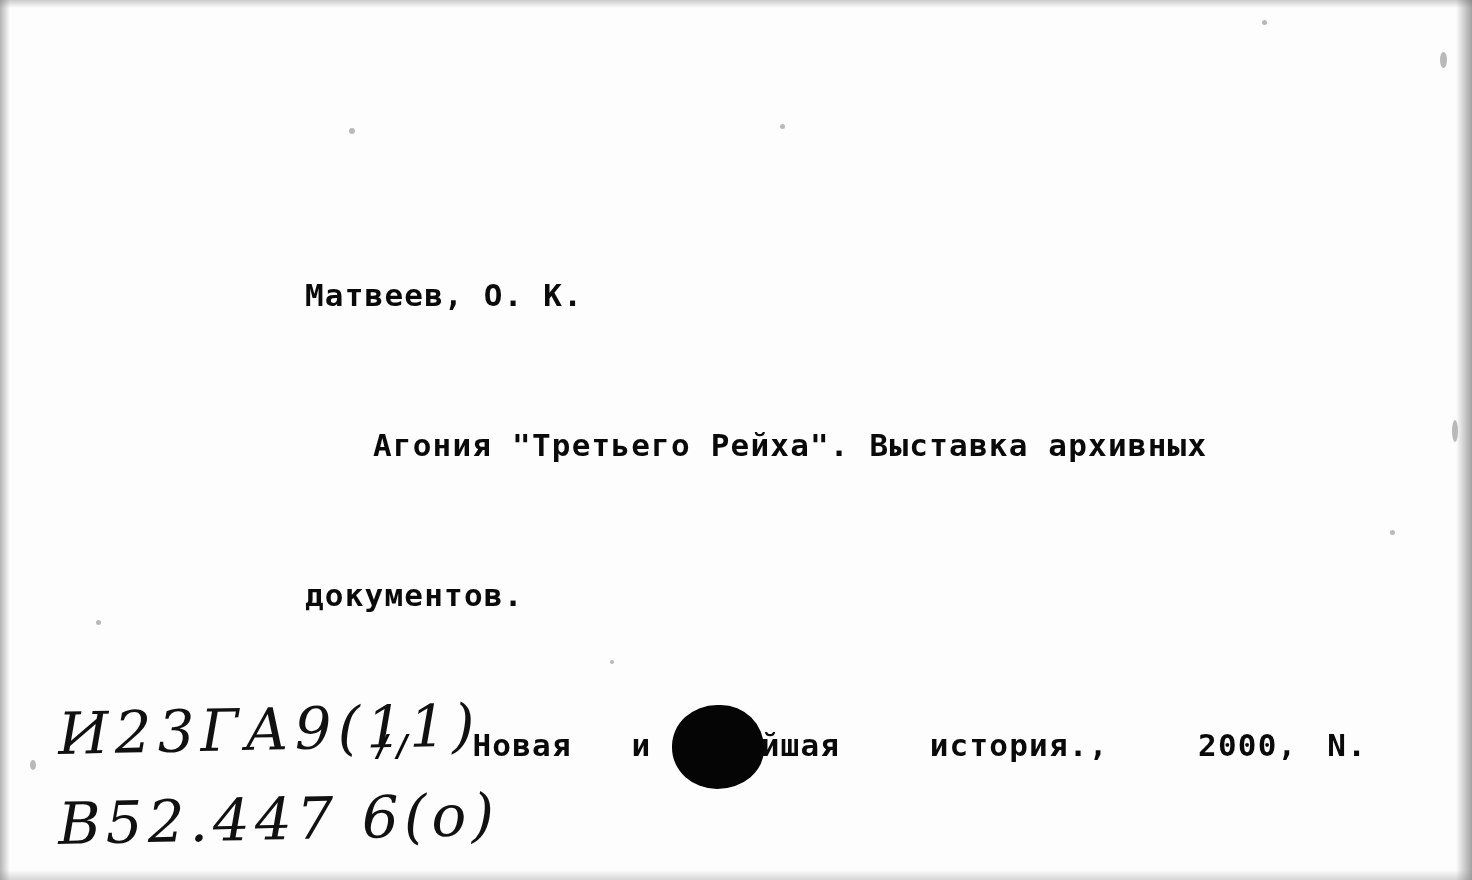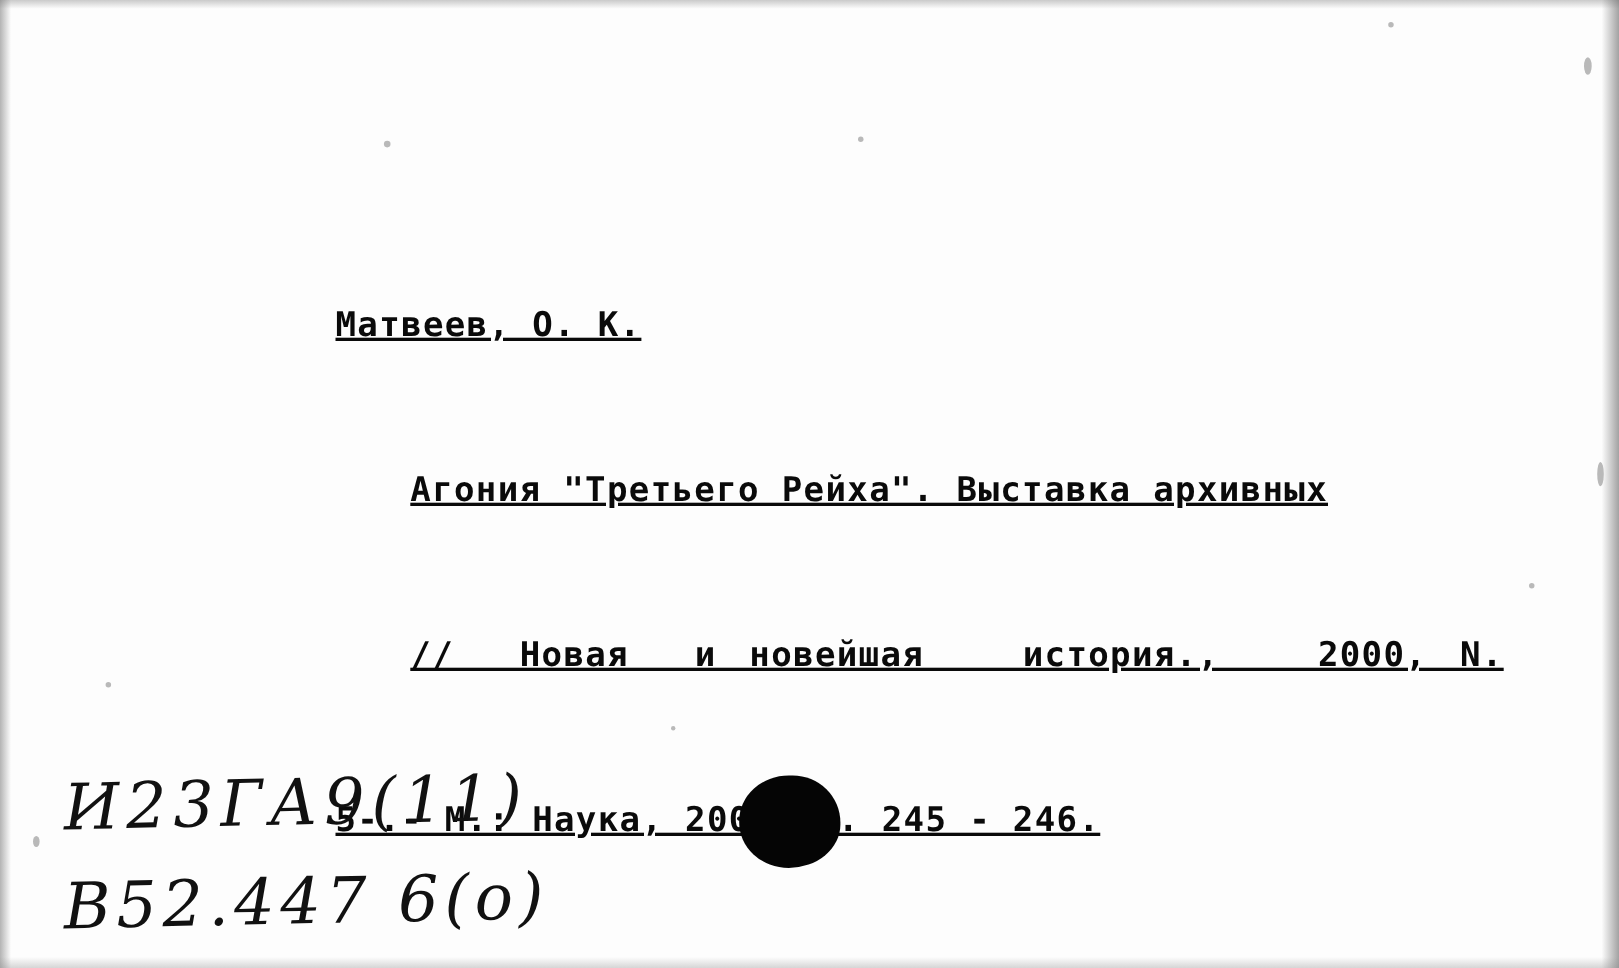--- a/index.html
+++ b/index.html
@@ -34,21 +34,20 @@
     font-family: "DejaVu Sans Mono", monospace;
     font-size: 31px;
     font-weight: bold;
     line-height: 50px;
     letter-spacing: 1.2px;
     white-space: pre;
   }
   .typed-line {
     display: block;
     white-space: pre;
-    text-decoration: underline;
   }
   .indent {
     padding-left: 68px;
   }
   .wide {
     word-spacing: 10px;
   }
 
   
   .hand {
@@ -115,20 +114,21 @@
   <div class="speckle" style="left:1440px; top:52px; width:7px; height:16px;"></div>
   <div class="speckle" style="left:1452px; top:420px; width:6px; height:22px;"></div>
   <div class="speckle" style="left:1390px; top:530px; width:5px; height:5px;"></div>
   <div class="speckle" style="left:96px; top:620px; width:5px; height:5px;"></div>
   <div class="speckle" style="left:30px; top:760px; width:6px; height:10px;"></div>
   <div class="speckle" style="left:610px; top:660px; width:4px; height:4px;"></div>
 
   <div class="typed-block">
     <span class="typed-line">Матвеев, О. К.</span>
     <span class="typed-line indent">Агония "Третьего Рейха". Выставка архивных</span>
+    <span class="typed-line">документов.</span>
     <span class="typed-line indent wide">//  Новая  и новейшая   история.,   2000, N.</span>
     <span class="typed-line">5-.- М.: Наука, 2000.-С. 245 - 246.</span>
     
     
   </div>
 
   <div class="blot"></div>
 
   <div class="hand" id="hand-line-1">И23ГА9(11)</div>
   <div class="hand" id="hand-line-2">В52.447 6(о)</div>

